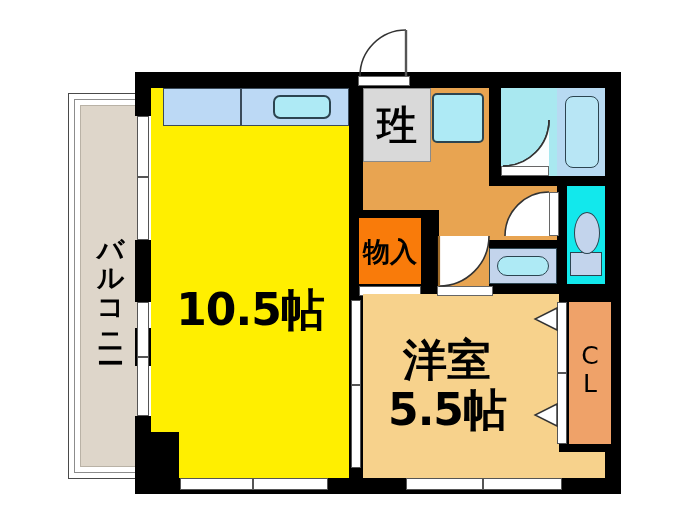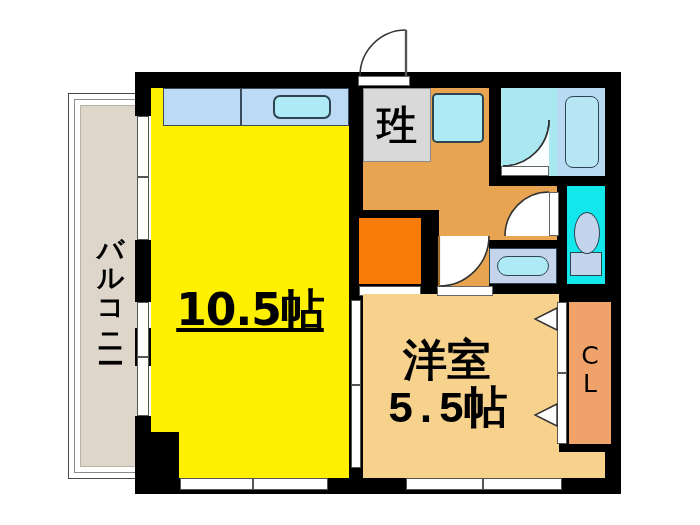--- a/index.html
+++ b/index.html
@@ -45,21 +45,21 @@
 
   <div class="abs" style="left:137px;top:116px;width:12px;height:124px;background:#ffffff;border:1px solid #555;"></div>
   <div class="abs" style="left:137px;top:176px;width:12px;height:2px;background:#555;"></div>
   <div class="abs" style="left:137px;top:302px;width:12px;height:114px;background:#ffffff;border:1px solid #555;"></div>
   <div class="abs" style="left:137px;top:356px;width:12px;height:2px;background:#555;"></div>
 
   <div class="abs" style="left:163px;top:88px;width:186px;height:38px;background:#bcd9f5;border:1px solid #3a4a5a;"></div>
   <div class="abs" style="left:240px;top:88px;width:1.5px;height:38px;background:#3a4a5a;"></div>
   <div class="abs" style="left:273px;top:95px;width:58px;height:24px;background:#aeeaf5;border:2px solid #2c4450;border-radius:7px;"></div>
 
-  <div class="abs label" style="left:151px;top:286px;width:198px;height:48px;font-size:44px;letter-spacing:-1px;text-decoration:underline;">10.5帖</div>
+  <div class="abs label" style="left:151px;top:286px;width:198px;height:48px;font-size:44px;letter-spacing:-1px;">10.5帖</div>
 
   <div class="abs" style="left:180px;top:478px;width:148px;height:12px;background:#ffffff;border:1px solid #555;"></div>
   <div class="abs" style="left:252px;top:478px;width:2px;height:12px;background:#555;"></div>
 
   <div class="abs wall" style="left:349px;top:88px;width:14px;height:128px;"></div>
   <div class="abs wall" style="left:349px;top:282px;width:14px;height:196px;"></div>
 
   <div class="abs" style="left:351px;top:300px;width:10px;height:168px;background:#ffffff;border:1px solid #555;"></div>
   <div class="abs" style="left:351px;top:384px;width:10px;height:2px;background:#555;"></div>
 
@@ -102,38 +102,39 @@
     <path d="M549,192 A44,44 0 0 0 505,236" fill="none" stroke="#333" stroke-width="1.6"></path>
   </svg>
 
   <div class="abs wall" style="left:489px;top:240px;width:68px;height:8px;"></div>
   <div class="abs" style="left:489px;top:248px;width:68px;height:36px;background:#c3d4ec;border:1.4px solid #2c4450;"></div>
   <div class="abs" style="left:497px;top:256px;width:52px;height:20px;background:#aeeaf5;border:1.6px solid #2c4450;border-radius:10px;"></div>
   <div class="abs wall" style="left:489px;top:284px;width:68px;height:10px;"></div>
 
   <div class="abs wall" style="left:349px;top:210px;width:90px;height:84px;"></div>
   <div class="abs" style="left:359px;top:218px;width:62px;height:66px;background:#f97b0a;"></div>
+  <div class="abs label" style="left:359px;top:218px;width:62px;height:66px;font-size:27px;">物入</div>
 
   <div class="abs" style="left:359px;top:286px;width:62px;height:10px;background:#ffffff;border:1px solid #555;"></div>
   <svg width="700" height="525" style="pointer-events:none;">
     <polygon points="381,296 401,296 391,318" fill="#ffffff" stroke="#333" stroke-width="1.4"></polygon>
   </svg>
 
   <div class="abs" style="left:363px;top:294px;width:196px;height:184px;background:#f7d28c;"></div>
   <div class="abs" style="left:363px;top:452px;width:242px;height:26px;background:#f7d28c;"></div>
 
   <div class="abs" style="left:437px;top:286px;width:56px;height:10px;background:#ffffff;border:1px solid #666;"></div>
   <svg width="700" height="525" style="pointer-events:none;">
     <path d="M439,286 A50,50 0 0 0 489,236 L439,236 Z" fill="#ffffff" stroke="none"></path>
     <path d="M439,286 A50,50 0 0 0 489,236" fill="none" stroke="#333" stroke-width="1.6"></path>
     <line x1="439" y1="236" x2="439" y2="286" stroke="#a06c2a" stroke-width="2.2"></line>
   </svg>
 
   <div class="abs label" style="left:368px;top:336px;width:158px;height:48px;font-size:44px;letter-spacing:0px;">洋室</div>
-  <div class="abs label" style="left:368px;top:386px;width:158px;height:48px;font-size:44px;letter-spacing:-1px;font-family:Liberation Mono, monospace;">5.5帖</div>
+  <div class="abs label" style="left:368px;top:386px;width:158px;height:48px;font-size:44px;letter-spacing:-1px;">5.5帖</div>
 
   <div class="abs" style="left:406px;top:478px;width:156px;height:12px;background:#ffffff;border:1px solid #555;"></div>
   <div class="abs" style="left:482px;top:478px;width:2px;height:12px;background:#555;"></div>
 
   <div class="abs wall" style="left:559px;top:294px;width:62px;height:158px;"></div>
   <div class="abs" style="left:569px;top:302px;width:42px;height:142px;background:#efa269;"></div>
   <div class="abs label" style="left:569px;top:340px;width:42px;height:30px;font-size:25px;font-weight:400;">C</div>
   <div class="abs label" style="left:569px;top:368px;width:42px;height:30px;font-size:25px;font-weight:400;">L</div>
 
   <div class="abs" style="left:557px;top:302px;width:10px;height:142px;background:#ffffff;border:1px solid #555;"></div>

